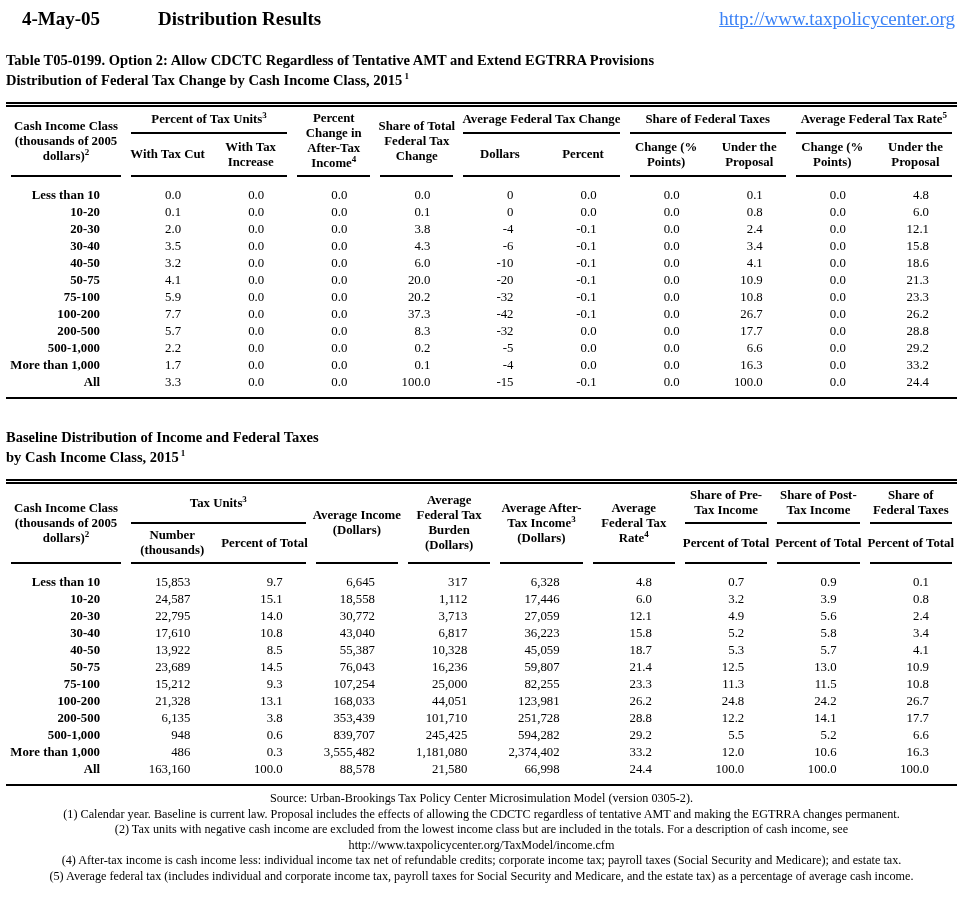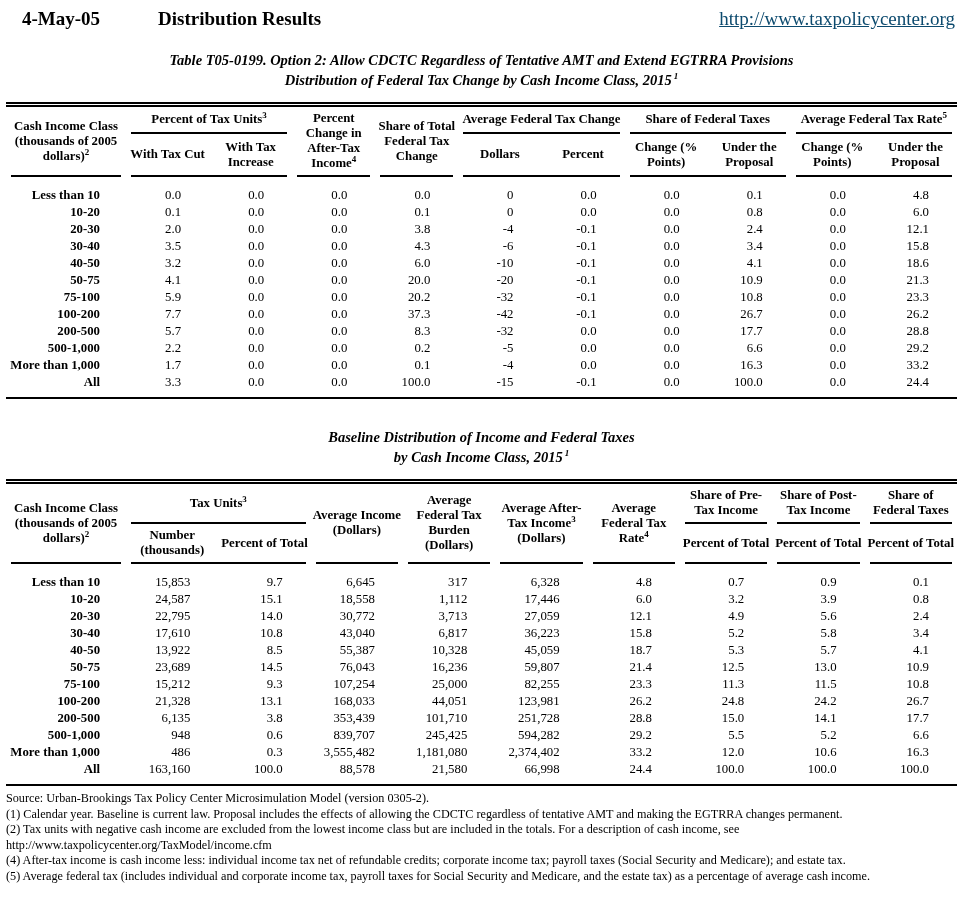--- a/index.html
+++ b/index.html
@@ -6,24 +6,24 @@
   body {
     width:963px; height:924px; box-sizing:border-box;
     padding:6px 6px 0 6px;
     color:#000;
     font-family:"Liberation Serif","DejaVu Serif",serif;
   }
   
   .topbar { display:flex; align-items:baseline; font-size:19px; font-weight:bold; padding:2px 2px 0 16px; }
   .topbar .status { margin-left:58px; }
   .topbar .site { margin-left:auto; font-weight:normal; }
-  .topbar a { color:#0c4a6e; text-decoration:underline; }
+  .topbar a { color:#3b82f6; text-decoration:underline; }
 
   
-  .title-block { text-align:center; font-weight:bold; font-size:14.5px; line-height:20px;font-style:italic; }
+  .title-block { text-align:left; font-weight:bold; font-size:14.5px; line-height:20px; }
   .title1 { margin-top:20px; }
   .title2 { margin-top:28px; margin-bottom:10px; }
   sup { font-size:9px; line-height:0; }
   .tsup { margin-left:2px; }
 
   
   table.data {
     border-collapse:collapse; table-layout:fixed; width:951px;
     border-top:5px double #000; border-bottom:2px solid #000;
     margin-top:12px;
@@ -46,21 +46,21 @@
   }
   table.data td.rowlabel {
     text-align:right; font-weight:bold; padding:0 26px 0 0;
     font-size:12.8px; line-height:17px; white-space:nowrap;
   }
   table.data tbody tr:first-child td { padding-top:10px; }
   table.data tbody tr:last-child td { padding-bottom:6px; }
 
   
   .footnotes { margin-top:5px; font-size:12.2px; }
-  .footnotes p { margin:0; line-height:15.6px; white-space:pre-wrap; }
+  .footnotes p { margin:0; line-height:15.6px; white-space:pre-wrap;text-align:center; }
 </style>
 </head>
 <body>
 
 <div class="topbar">
   <span class="date">4-May-05</span>
   <span class="status">Distribution Results</span>
   <span class="site"><a href="#">http://www.taxpolicycenter.org</a></span>
 </div>
 
@@ -383,21 +383,21 @@
         <td class="num">26.7</td>
       </tr>
       <tr>
         <td class="rowlabel">200-500</td>
         <td class="num">6,135</td>
         <td class="num">3.8</td>
         <td class="num">353,439</td>
         <td class="num">101,710</td>
         <td class="num">251,728</td>
         <td class="num">28.8</td>
-        <td class="num">15.0</td>
+        <td class="num">12.2</td>
         <td class="num">14.1</td>
         <td class="num">17.7</td>
       </tr>
       <tr>
         <td class="rowlabel">500-1,000</td>
         <td class="num">948</td>
         <td class="num">0.6</td>
         <td class="num">839,707</td>
         <td class="num">245,425</td>
         <td class="num">594,282</td>

